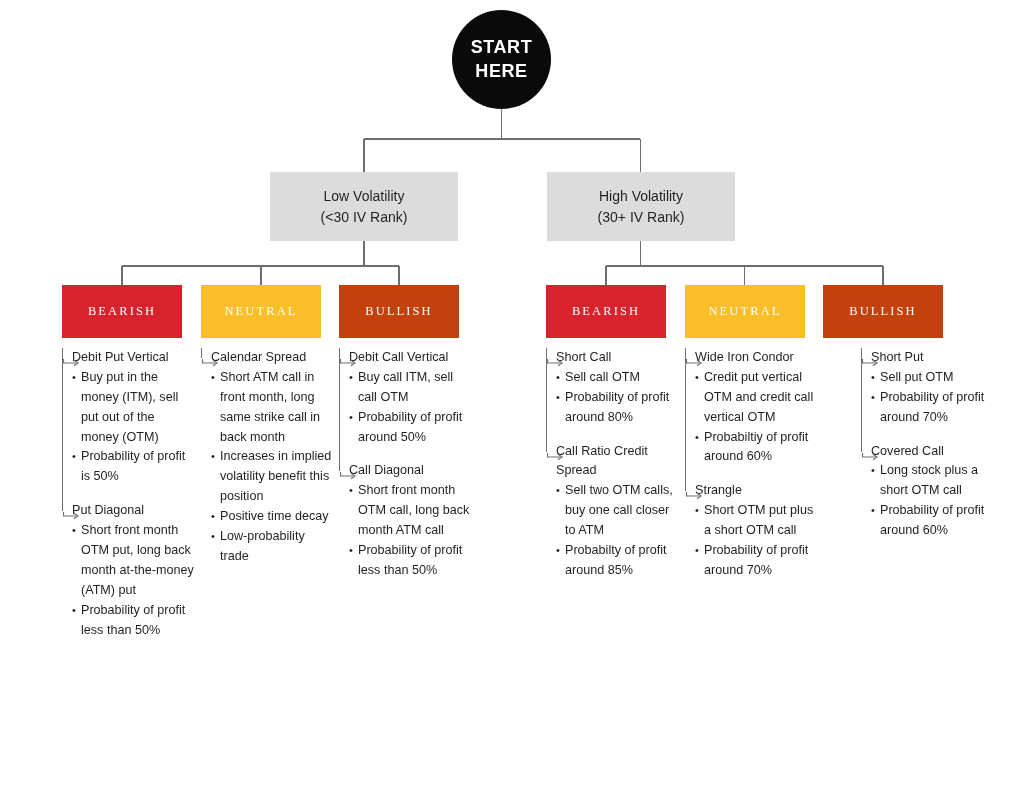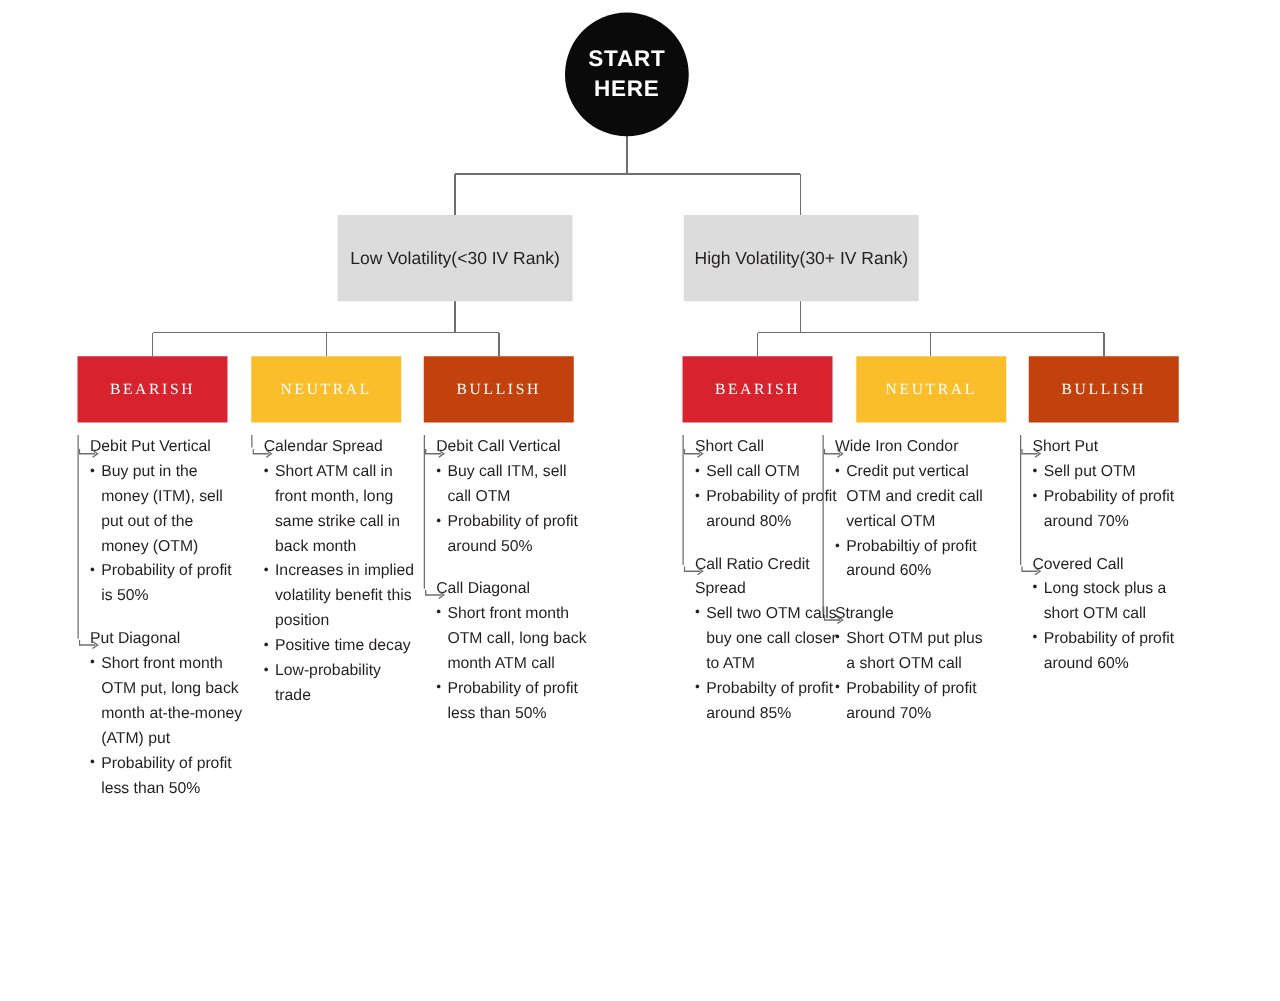--- a/index.html
+++ b/index.html
@@ -49,21 +49,21 @@
     text-align: center;
   }
   
   .vol-box {
     position: absolute;
     top: 172px;
     width: 188px;
     height: 69px;
     background: #dcdcdc;
     display: flex;
-    flex-direction: row;
+    flex-direction: column;
     align-items: center;
     justify-content: center;
     font-size: 14px;
     line-height: 1.45;
     color: #231f20;
     text-align: center;
   }
   #vol-low  { left: 270px; }
   #vol-high { left: 547px; }
 
@@ -283,21 +283,21 @@
             <path d="M0.5 0 L0.5 4 L13 4" fill="none" stroke="#6e6e6e" stroke-width="1.2"></path>
             <path d="M11 1.2 L15 4 L11 6.8" fill="none" stroke="#6e6e6e" stroke-width="1.2"></path>
           </svg></span>
         <span class="strategy-title">Call Ratio Credit Spread</span>
         <ul class="bullets">
           <li>Sell two OTM calls, buy one call closer to ATM</li>
           <li>Probabilty of profit around 85%</li>
         </ul>
       </div>
     </div>
-  <div class="col" id="col-4" style="left:658px">
+  <div class="col" id="col-4" style="left:685px">
       <div class="spine" style="height: 143px;"></div>
       <div class="strategy">
         <span class="arrow"><svg viewBox="0 0 17 8" width="17" height="8" aria-hidden="true">
             <path d="M0.5 0 L0.5 4 L13 4" fill="none" stroke="#6e6e6e" stroke-width="1.2"></path>
             <path d="M11 1.2 L15 4 L11 6.8" fill="none" stroke="#6e6e6e" stroke-width="1.2"></path>
           </svg></span>
         <span class="strategy-title">Wide Iron Condor</span>
         <ul class="bullets">
           <li>Credit put vertical OTM and credit call vertical OTM</li>
           <li>Probabiltiy of profit around 60%</li>
@@ -308,21 +308,21 @@
             <path d="M0.5 0 L0.5 4 L13 4" fill="none" stroke="#6e6e6e" stroke-width="1.2"></path>
             <path d="M11 1.2 L15 4 L11 6.8" fill="none" stroke="#6e6e6e" stroke-width="1.2"></path>
           </svg></span>
         <span class="strategy-title">Strangle</span>
         <ul class="bullets">
           <li>Short OTM put plus a short OTM call</li>
           <li>Probability of profit around 70%</li>
         </ul>
       </div>
     </div>
-  <div class="col" id="col-5" style="left:816px">
+  <div class="col" id="col-5" style="left:861px">
       <div class="spine" style="height: 104px;"></div>
       <div class="strategy">
         <span class="arrow"><svg viewBox="0 0 17 8" width="17" height="8" aria-hidden="true">
             <path d="M0.5 0 L0.5 4 L13 4" fill="none" stroke="#6e6e6e" stroke-width="1.2"></path>
             <path d="M11 1.2 L15 4 L11 6.8" fill="none" stroke="#6e6e6e" stroke-width="1.2"></path>
           </svg></span>
         <span class="strategy-title">Short Put</span>
         <ul class="bullets">
           <li>Sell put OTM</li>
           <li>Probability of profit around 70%</li>

